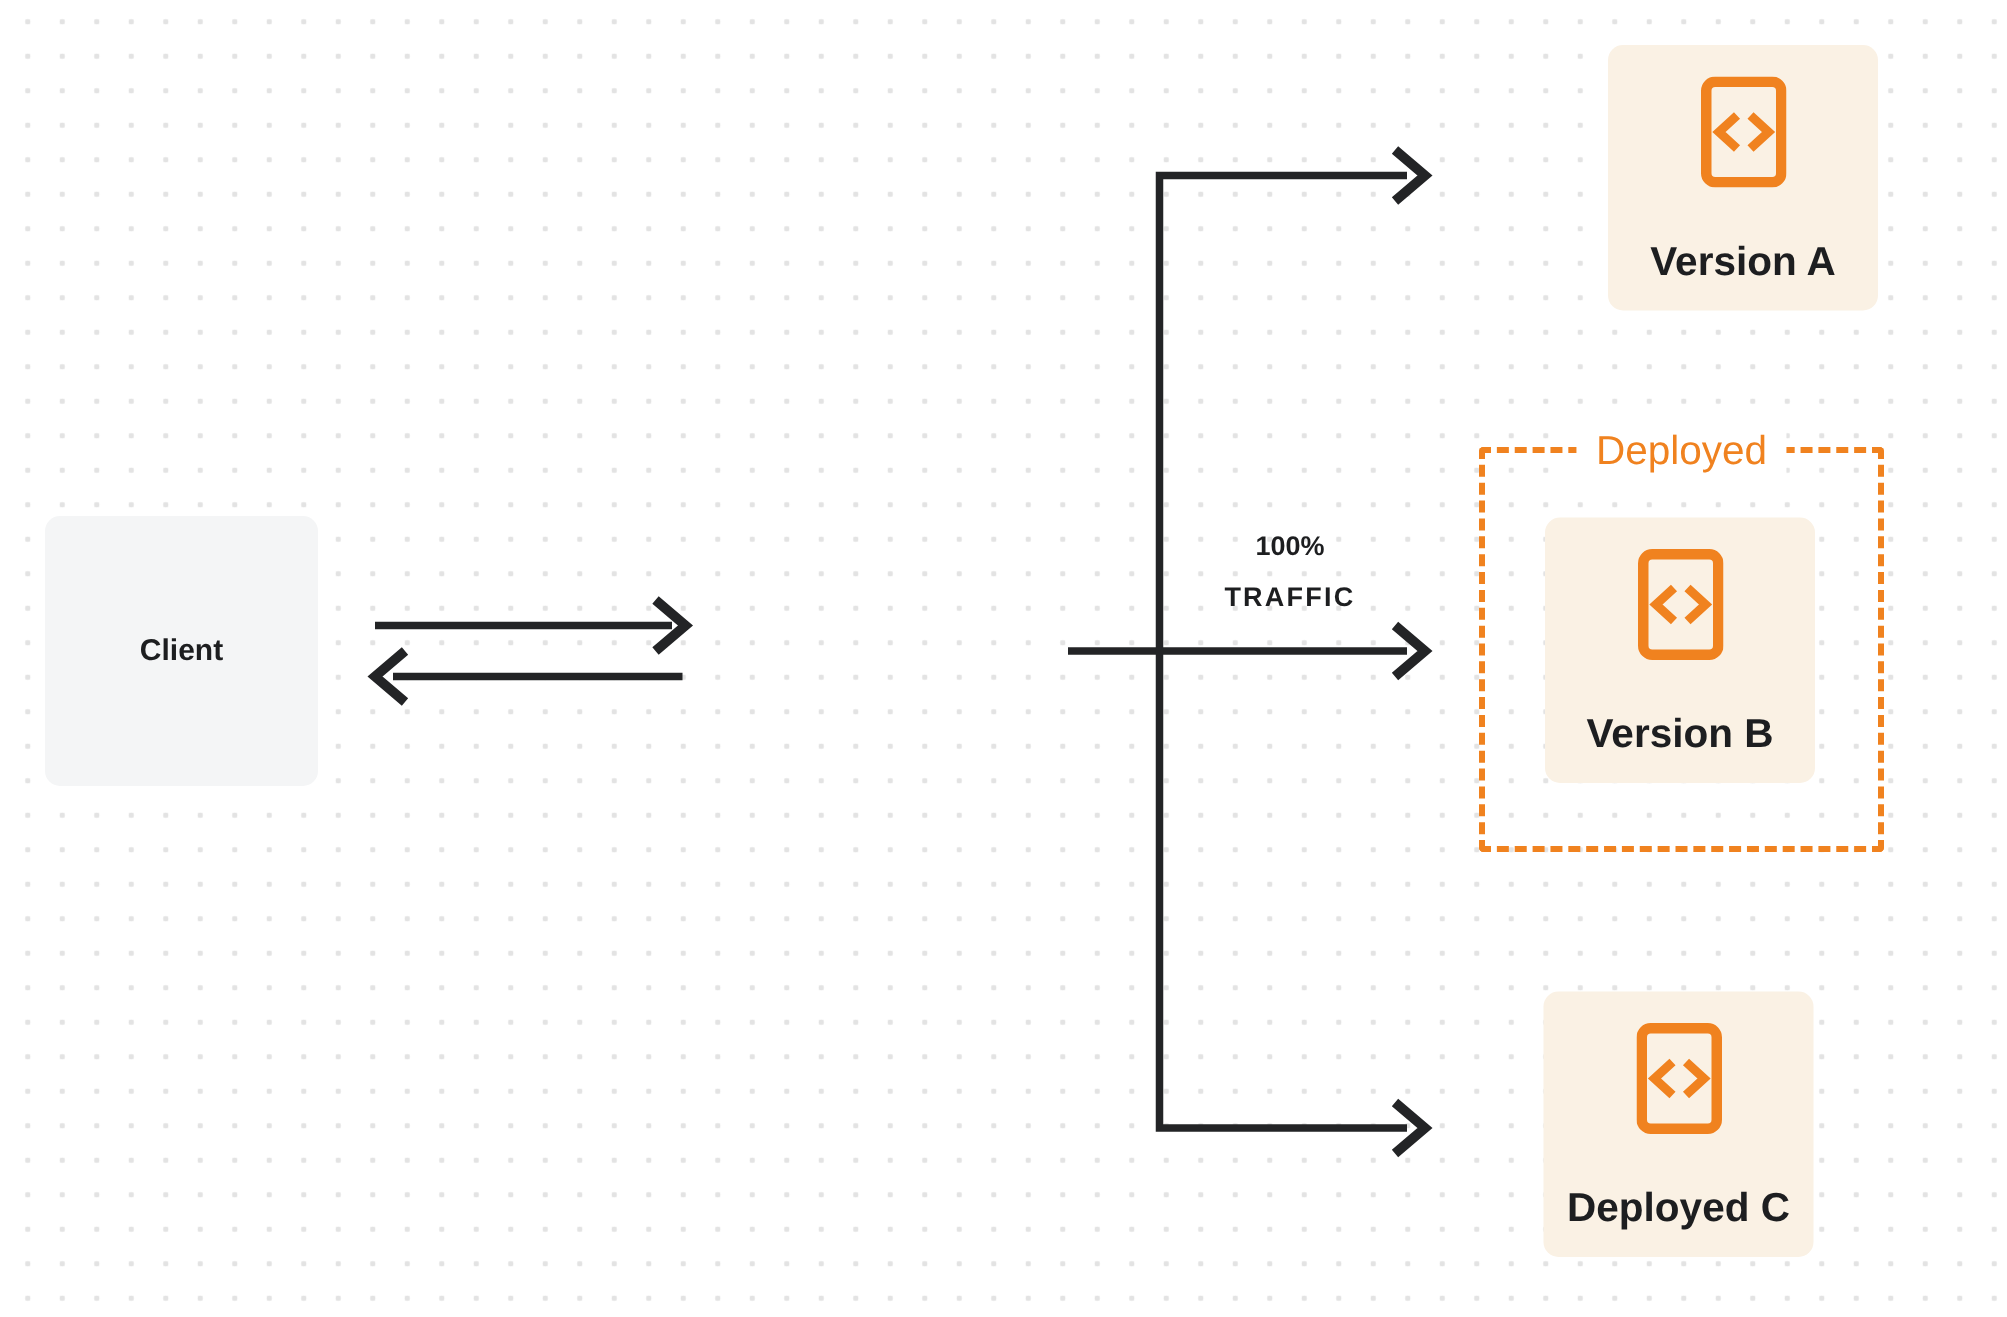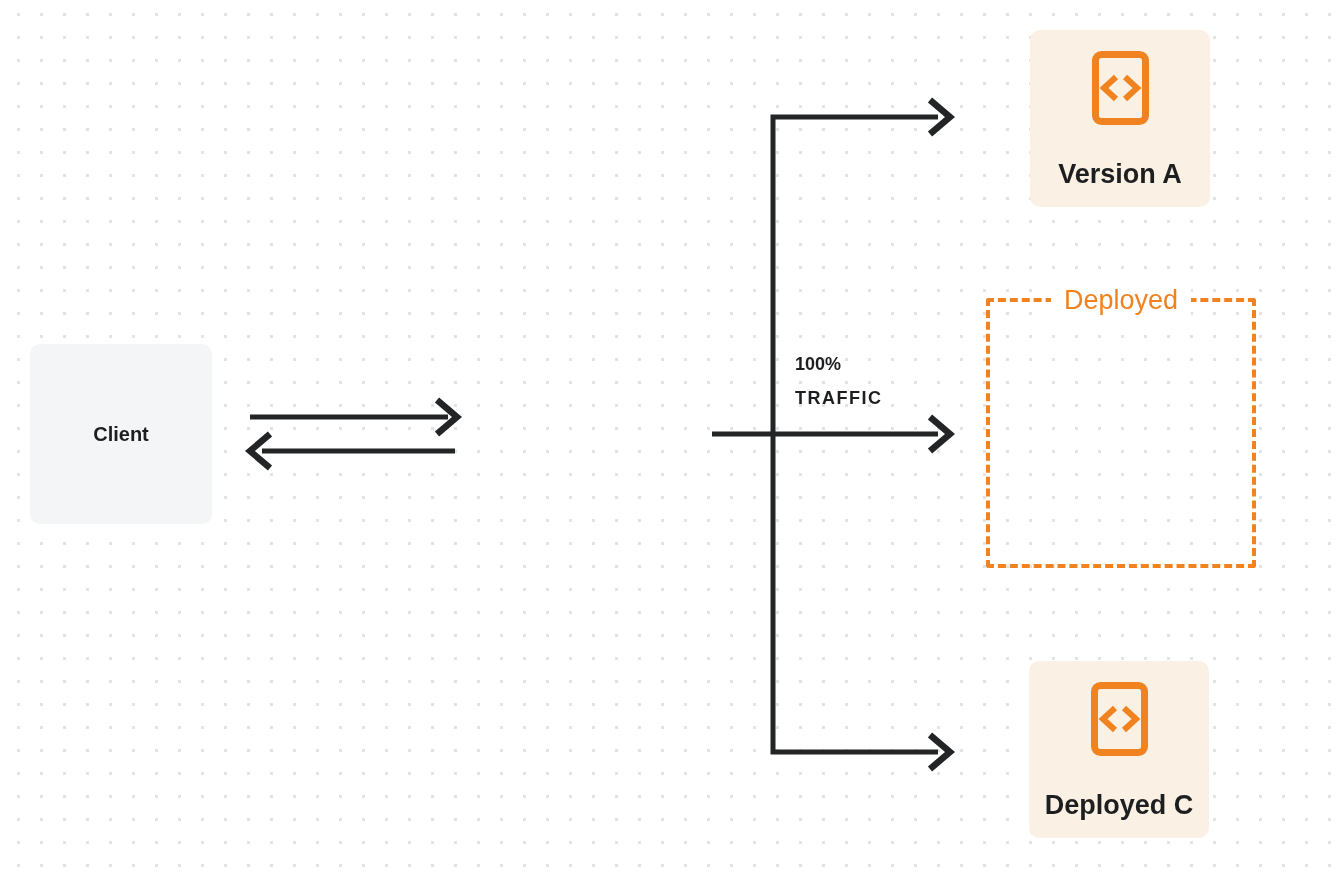--- a/index.html
+++ b/index.html
@@ -66,21 +66,21 @@
   }
   .worker-node .icon { margin-top: 27px; }
   .worker-node .node-label { margin-top: auto; margin-bottom: 20px; }
   .version-node {
     width: 180px; height: 177px;
     background: var(--node-bg);
     font-size: 27px;
   }
   .version-node .icon { margin-top: 21px; }
   .version-node .node-label { margin-top: auto; margin-bottom: 17px; }
-  .version-a { left: 1030px; top: 30px; }
+  .version-a { left: 1072px; top: 30px; }
   .version-b { left: 1030px; top: 345px; }
   .version-c { left: 1029px; top: 661px; }
   .icon-orange-stroke {
     stroke: var(--accent);
     fill: none;
     stroke-linecap: butt;
     stroke-linejoin: miter;
   }
   .deployed-box {
     position: absolute;
@@ -99,20 +99,21 @@
     color: var(--accent);
     font-weight: 400;
     font-size: 27px;
     line-height: 34px;
     white-space: nowrap;
   }
   .traffic-label {
     position: absolute;
     left: 795px; top: 347px;
     width: 130px;
+    text-align: center;
     color: #1D1E20;
     font-weight: 700;
     font-size: 18px;
     line-height: 34px;
   }
   .traffic-label .traffic-line { display: block; }
   .traffic-label .traffic-line-2 { letter-spacing: 1.5px; }
 </style>
 </head>
 <body>
@@ -150,20 +151,28 @@
 
   <div class="node version-node version-a">
     <svg class="icon" width="57" height="74" viewBox="0 0 57 74">
       <rect class="icon-orange-stroke" stroke-width="7" x="3.5" y="3.5" width="50" height="67" rx="6"></rect>
       <path class="icon-orange-stroke" stroke-width="6" d="M 24 26 L 12 37 L 24 48"></path>
       <path class="icon-orange-stroke" stroke-width="6" d="M 33 26 L 45 37 L 33 48"></path>
     </svg>
     <span class="node-label">Version A</span>
   </div>
 
+  <div class="node version-node version-b">
+    <svg class="icon" width="57" height="74" viewBox="0 0 57 74">
+      <rect class="icon-orange-stroke" stroke-width="7" x="3.5" y="3.5" width="50" height="67" rx="6"></rect>
+      <path class="icon-orange-stroke" stroke-width="6" d="M 24 26 L 12 37 L 24 48"></path>
+      <path class="icon-orange-stroke" stroke-width="6" d="M 33 26 L 45 37 L 33 48"></path>
+    </svg>
+    <span class="node-label">Version B</span>
+  </div>
 
   <div class="node version-node version-c">
     <svg class="icon" width="57" height="74" viewBox="0 0 57 74">
       <rect class="icon-orange-stroke" stroke-width="7" x="3.5" y="3.5" width="50" height="67" rx="6"></rect>
       <path class="icon-orange-stroke" stroke-width="6" d="M 24 26 L 12 37 L 24 48"></path>
       <path class="icon-orange-stroke" stroke-width="6" d="M 33 26 L 45 37 L 33 48"></path>
     </svg>
     <span class="node-label">Deployed C</span>
   </div>
 

